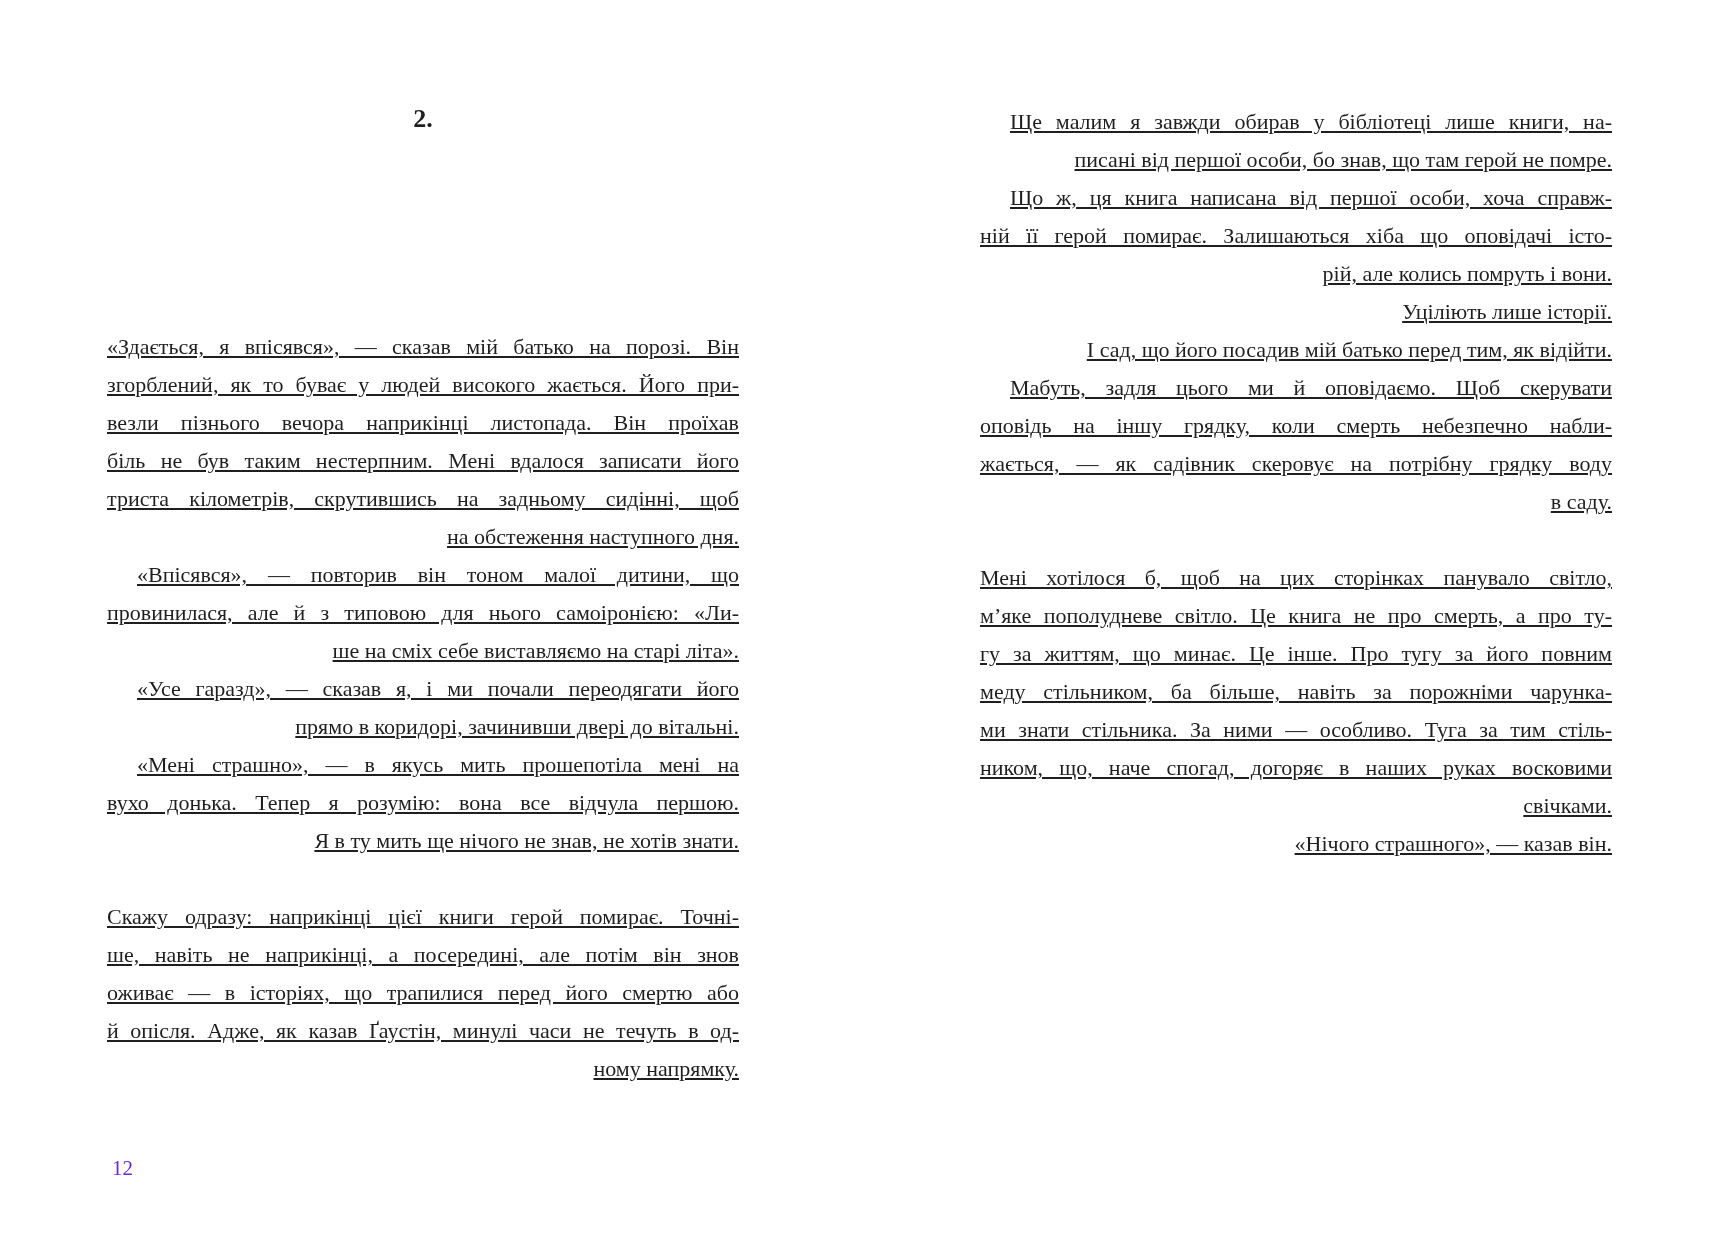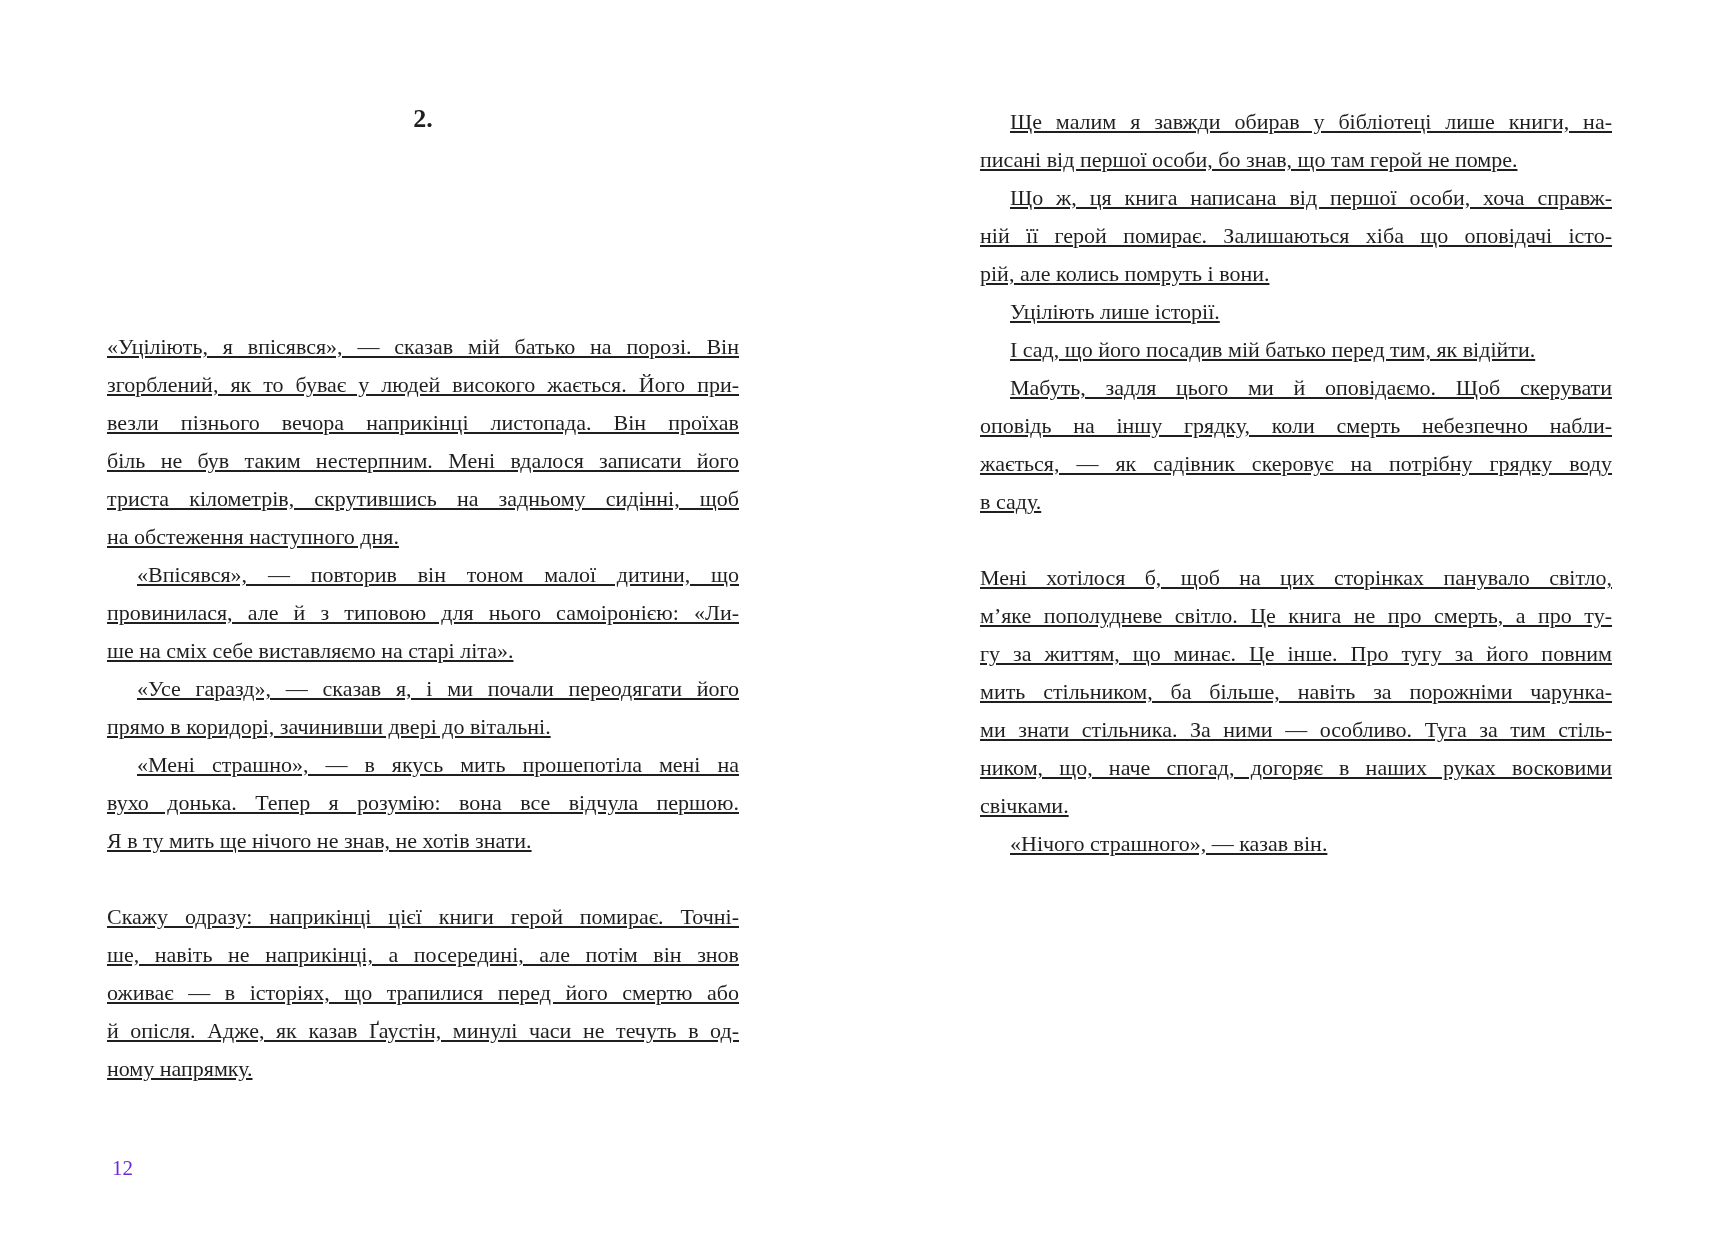--- a/index.html
+++ b/index.html
@@ -39,21 +39,21 @@
   }
   .body-right {
     left: 980px;
     top: 103px;
   }
   .para { margin: 0; }
   .para.gap { margin-top: 38px; }
   .line {
     height: 38px;
     line-height: 38px;
-    text-align: left;
+    text-align: right;
     white-space: normal;
   }
   
   .line.jl {
     text-align: justify;
     text-align-last: justify;
   }
   .para.indent .line:first-child { text-indent: 30px; }
   .page-number {
     position: absolute;
@@ -67,21 +67,21 @@
 </head>
 <body>
 
 <div class="spread">
 
   <div>
     <div class="chapter-number">2.</div>
 
     <div class="body-col body-left">
         <div class="para">
-          <div class="line jl">«Уціліють, я впісявся», — сказав мій батько на порозі. Він</div>
+          <div class="line jl">«Здається, я впісявся», — сказав мій батько на порозі. Він</div>
           <div class="line jl">згорблений, як то буває у людей високого жається. Його при-</div>
           <div class="line jl">везли пізнього вечора наприкінці листопада. Він проїхав</div>
           <div class="line jl">біль не був таким нестерпним. Мені вдалося записати його</div>
           <div class="line jl">триста кілометрів, скрутившись на задньому сидінні, щоб</div>
           <div class="line">на обстеження наступного дня.</div>
         </div>
         <div class="para indent">
           <div class="line jl">«Впісявся», — повторив він тоном малої дитини, що</div>
           <div class="line jl">провинилася, але й з типовою для нього самоіронією: «Ли-</div>
           <div class="line">ше на сміх себе виставляємо на старі літа».</div>
@@ -127,21 +127,21 @@
         <div class="para indent">
           <div class="line jl">Мабуть, задля цього ми й оповідаємо. Щоб скерувати</div>
           <div class="line jl">оповідь на іншу грядку, коли смерть небезпечно набли-</div>
           <div class="line jl">жається, — як садівник скеровує на потрібну грядку воду</div>
           <div class="line">в саду.</div>
         </div>
         <div class="para gap">
           <div class="line jl">Мені хотілося б, щоб на цих сторінках панувало світло,</div>
           <div class="line jl">м’яке пополудневе світло. Це книга не про смерть, а про ту-</div>
           <div class="line jl">гу за життям, що минає. Це інше. Про тугу за його повним</div>
-          <div class="line jl">мить стільником, ба більше, навіть за порожніми чарунка-</div>
+          <div class="line jl">меду стільником, ба більше, навіть за порожніми чарунка-</div>
           <div class="line jl">ми знати стільника. За ними — особливо. Туга за тим стіль-</div>
           <div class="line jl">ником, що, наче спогад, догоряє в наших руках восковими</div>
           <div class="line">свічками.</div>
         </div>
         <div class="para indent">
           <div class="line">«Нічого страшного», — казав він.</div>
         </div>
       </div>
   </div>
 

